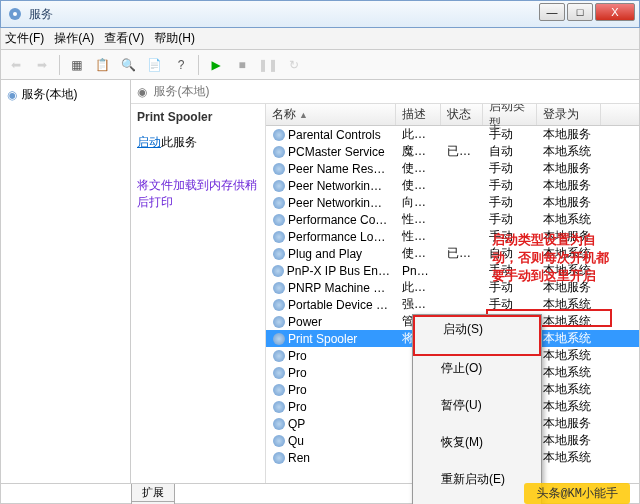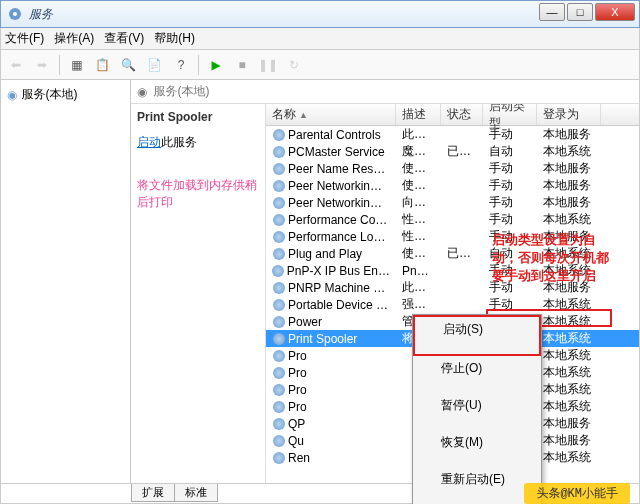--- a/index.html
+++ b/index.html
@@ -1,21 +1,21 @@
 <!DOCTYPE html>
 <html><head>
 <meta charset="utf-8">
 <style>
 * { box-sizing: border-box; margin: 0; padding: 0; font-family: "Microsoft YaHei", "SimSun", sans-serif; font-size: 12px; }
 body { background: #fff; width: 640px; height: 504px; overflow: hidden; position: relative; }
 
 
 .titlebar { height: 28px; background: linear-gradient(#f5f9fd, #e0ecf8); border: 1px solid #7a9fcc; display: flex; align-items: center; padding: 0 6px; position: relative; }
 .titlebar .icon { width: 16px; height: 16px; margin-right: 6px; }
-.titlebar .title { color: #2a4365; font-style: italic; }
+.titlebar .title { color: #2a4365; }
 .titlebar .ctrls { position: absolute; right: 4px; top: 2px; display: flex; gap: 2px; }
 .titlebar .ctrl { width: 26px; height: 18px; border: 1px solid #888; border-radius: 2px; font-size: 11px; text-align: center; line-height: 16px; }
 .ctrl.min, .ctrl.max { background: linear-gradient(#f7f7f7,#dedede); }
 .ctrl.close { background: linear-gradient(#f08080,#d03020); color: #fff; width: 40px; }
 
 
 .menubar { height: 22px; border: 1px solid #ccc; border-top: none; display: flex; align-items: center; padding: 0 4px; gap: 10px; background: #f4f4f4; }
 .menubar span { cursor: default; }
 
 
@@ -33,21 +33,21 @@
 .leftpane .gear { color: #6b9bd1; }
 
 .rightpane { flex: 1; display: flex; flex-direction: column; }
 .righthead { height: 24px; display: flex; align-items: center; padding: 0 6px; gap: 6px; border-bottom: 1px solid #ddd; color: #777; }
 .rightbody { flex: 1; display: flex; }
 
 .detailpane { width: 135px; border-right: 1px solid #ddd; padding: 6px; }
 .detailpane .svc-name { font-weight: bold; color: #333; margin-bottom: 10px; }
 .detailpane .link { color: #0066cc; text-decoration: underline; margin-bottom: 12px; display: inline-block; }
 .detailpane .desc-label { margin-bottom: 2px; }
-.detailpane .desc-text { color: #ec4899; }
+.detailpane .desc-text { color: #6d28d9; }
 
 .listpane { flex: 1; overflow: hidden; position: relative; }
 .listhead { display: flex; height: 22px; background: linear-gradient(#fdfdfd,#ececec); border-bottom: 1px solid #ccc; }
 .listhead .col { padding: 3px 6px; border-right: 1px solid #ddd; color: #333; display: flex; align-items: center; gap: 3px; }
 .col.name { width: 130px; } .col.desc { width: 45px; } .col.status { width: 42px; } .col.startup { width: 54px; } .col.logon { width: 64px; }
 .col .sort { font-size: 9px; color: #777; }
 
 .rows { }
 .row { display: flex; height: 17px; align-items: center; }
 .row .cell { padding: 0 6px; overflow: hidden; white-space: nowrap; text-overflow: ellipsis; }
@@ -64,21 +64,21 @@
 .ctxmenu .sep { height: 1px; background: #ccc; margin: 2px 4px; }
 .ctxmenu .item .arrow { position: absolute; right: 8px; }
 .ctxmenu .redbox { border: 2px solid #e02020; }
 
 
 .annot-box { position: absolute; border: 2px solid #e02020; z-index: 5; pointer-events: none; }
 .annot-text { position: absolute; color: #e02020; font-size: 13px; font-weight: bold; z-index: 6; pointer-events: none; line-height: 1.4; }
 .watermark { position: absolute; right: 10px; bottom: 0; background: rgba(255,200,0,0.85); color: #333; padding: 2px 12px; border-radius: 3px; font-size: 12px; z-index: 20; font-family: Liberation Mono, monospace; }
 
 
-.tabs { height: 20px; display: flex; align-items: flex-start; padding-left: 130px; border: 1px solid #ccc; border-top: none; }
+.tabs { height: 20px; display: flex; align-items: flex-start; padding-left: 130px; border: 1px solid #ccc; border-top: none; flex-direction: column; }
 .tab { padding: 1px 10px; border: 1px solid #aaa; border-top: none; background: #f4f4f4; margin-right: -1px; font-size: 11px; }
 </style>
 </head>
 <body>
 
 <div class="titlebar">
   <span class="icon">
     <svg width="16" height="16">
         <circle cx="8" cy="8" r="6" fill="#6b9bd1"></circle>
         <circle cx="8" cy="8" r="2" fill="#fff"></circle>

